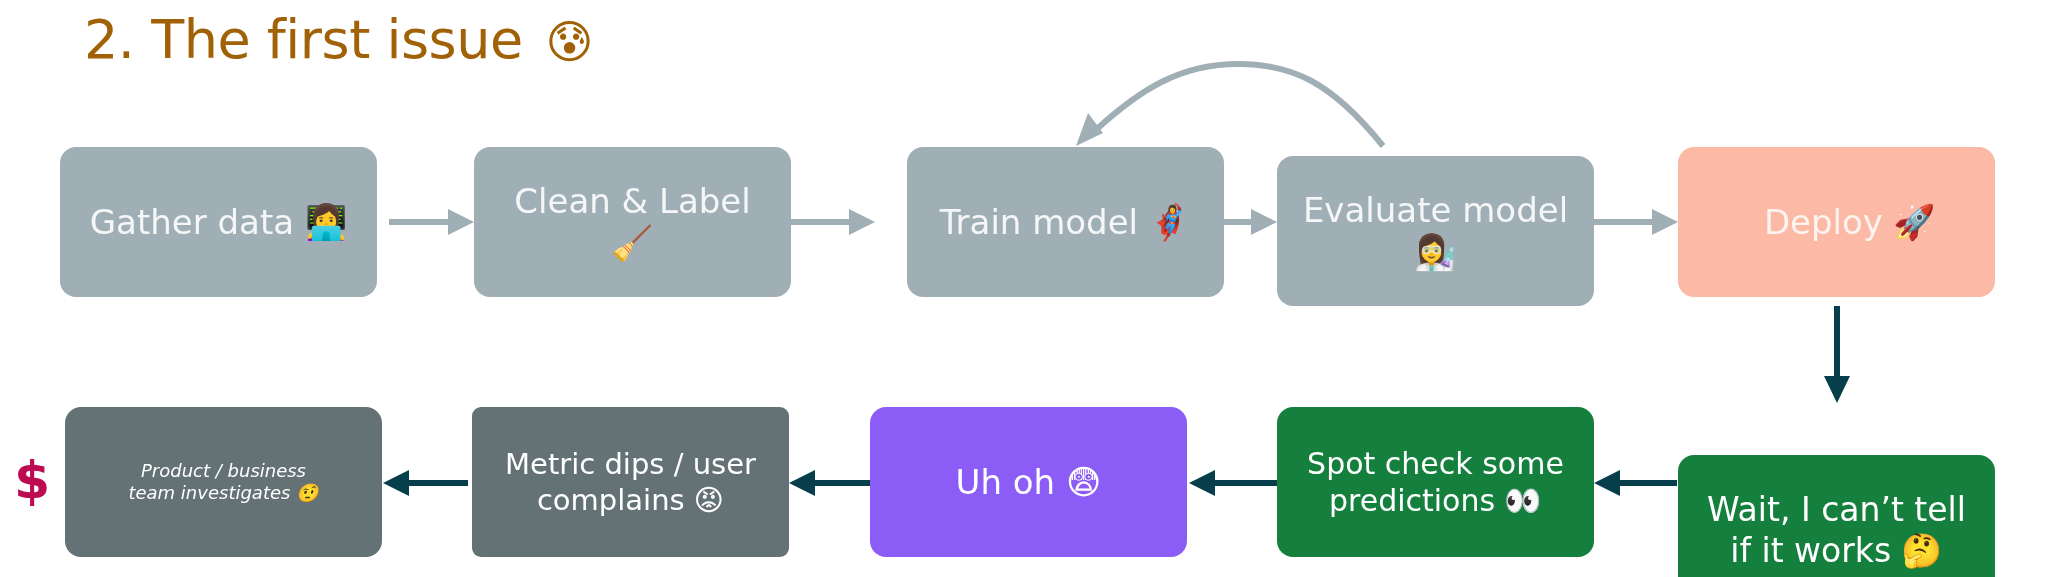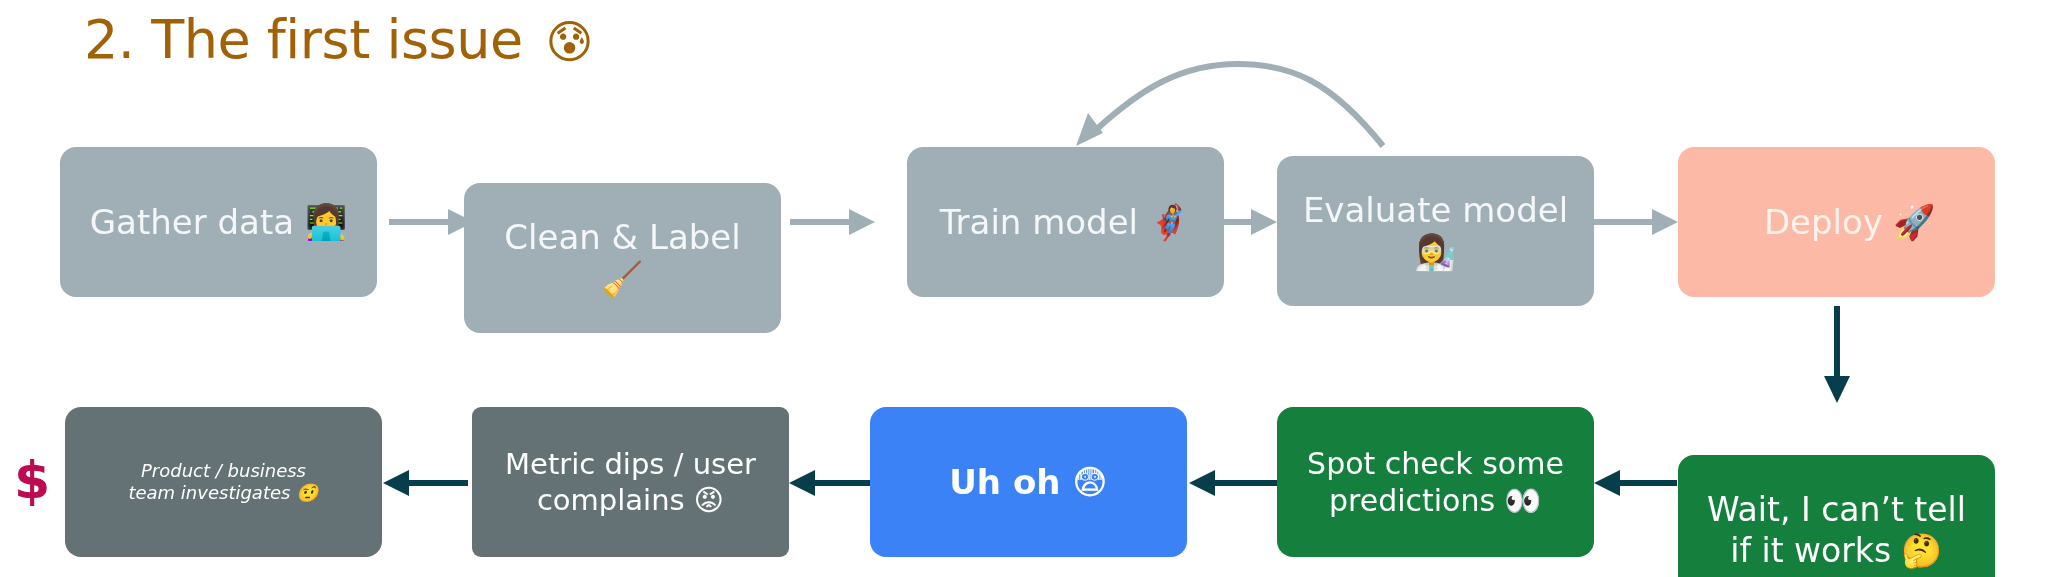--- a/index.html
+++ b/index.html
@@ -11,21 +11,21 @@
     .box { position: absolute; width: 317px; height: 150px; border-radius: 16px;
            display: flex; align-items: center; justify-content: center; text-align: center;
            color: #ffffff; box-sizing: border-box; padding: 8px 14px; }
     .box .txt { line-height: 1.25; }
     .muted { background: #a0afb5; color: #f4f6f7; font-size: 34px; }
     .deploy { background: #fbb9a6; color: #fdf3ef; font-size: 34px; }
     .slate { background: #647275; font-size: 29px; }
     .slate.small { font-size: 18px; font-style: italic; }
     .dark { background: #15803d; font-size: 30px; }
     .dark.big { font-size: 33px; }
-    .alert { background: #3b82f6; font-size: 34px; font-weight: bold; }
+    .alert { background: #8b5cf6; font-size: 34px; }
     .dollar { position: absolute; left: 14px; top: 450px; font-size: 52px; font-weight: 700;
               color: #bc0b50; }
     svg.arrows { position: absolute; left: 0; top: 0; }
   </style>
 </head>
 <body>
 
 <div class="title">
   <span>2. The first issue</span>
   <span class="emoji">😰</span>
@@ -79,21 +79,21 @@
   </g>
   <g>
     <line x1="468" y1="483" x2="407" y2="483" stroke="#063f4b" stroke-width="6"></line>
     <path d="M409,470 L383,483 L409,496 z" fill="#063f4b"></path>
   </g>
 </svg>
 
 <div class="box muted" style="left:60px; top:147px;">
   <span class="txt">Gather data 👩‍💻</span>
 </div>
-<div class="box muted" style="left:464px; top:147px;margin-top:36px;">
+<div class="box muted" style="left:474px; top:147px;">
   <span class="txt" style="white-space:pre-line">Clean &amp; Label
 🧹</span>
 </div>
 <div class="box muted" style="left:907px; top:147px;">
   <span class="txt">Train model 🦸‍♀️</span>
 </div>
 <div class="box muted" style="left:1277px; top:156px;">
   <span class="txt" style="white-space:pre-line">Evaluate model
 👩‍🔬</span>
 </div>

